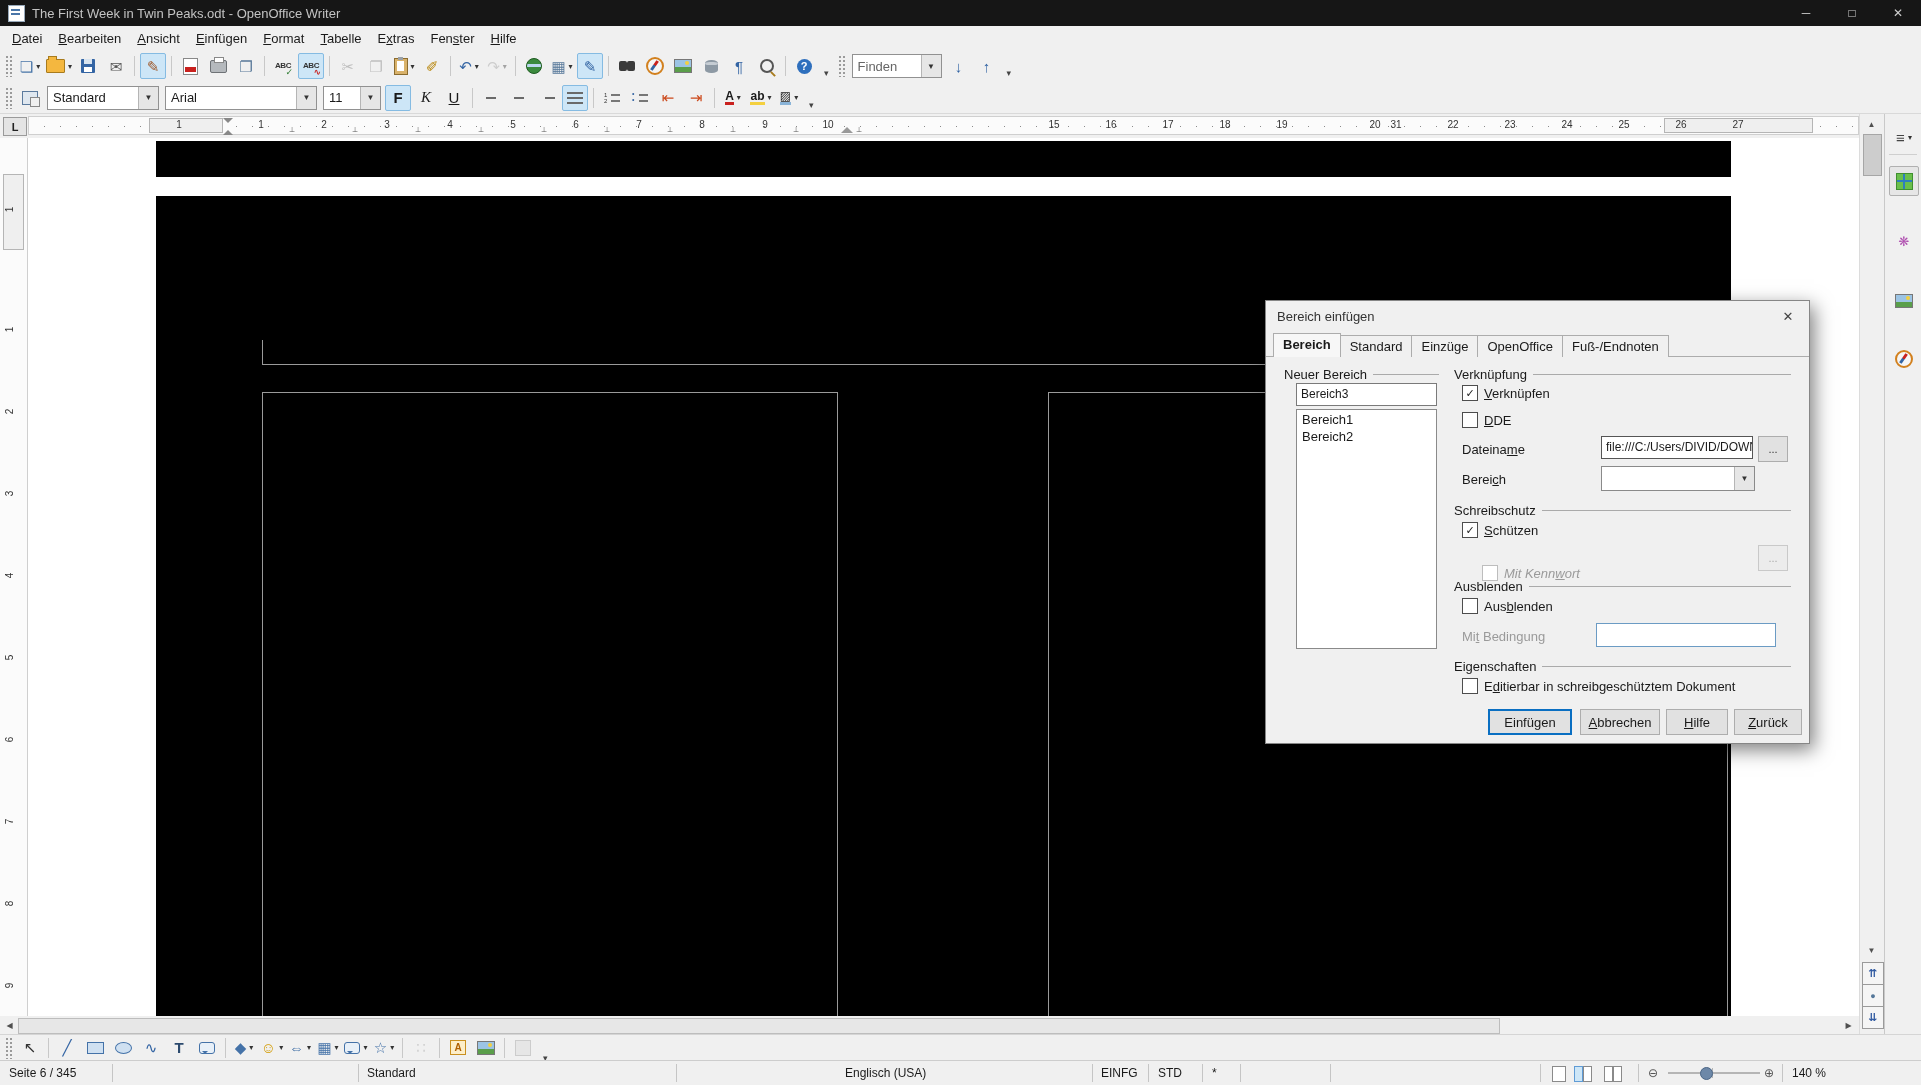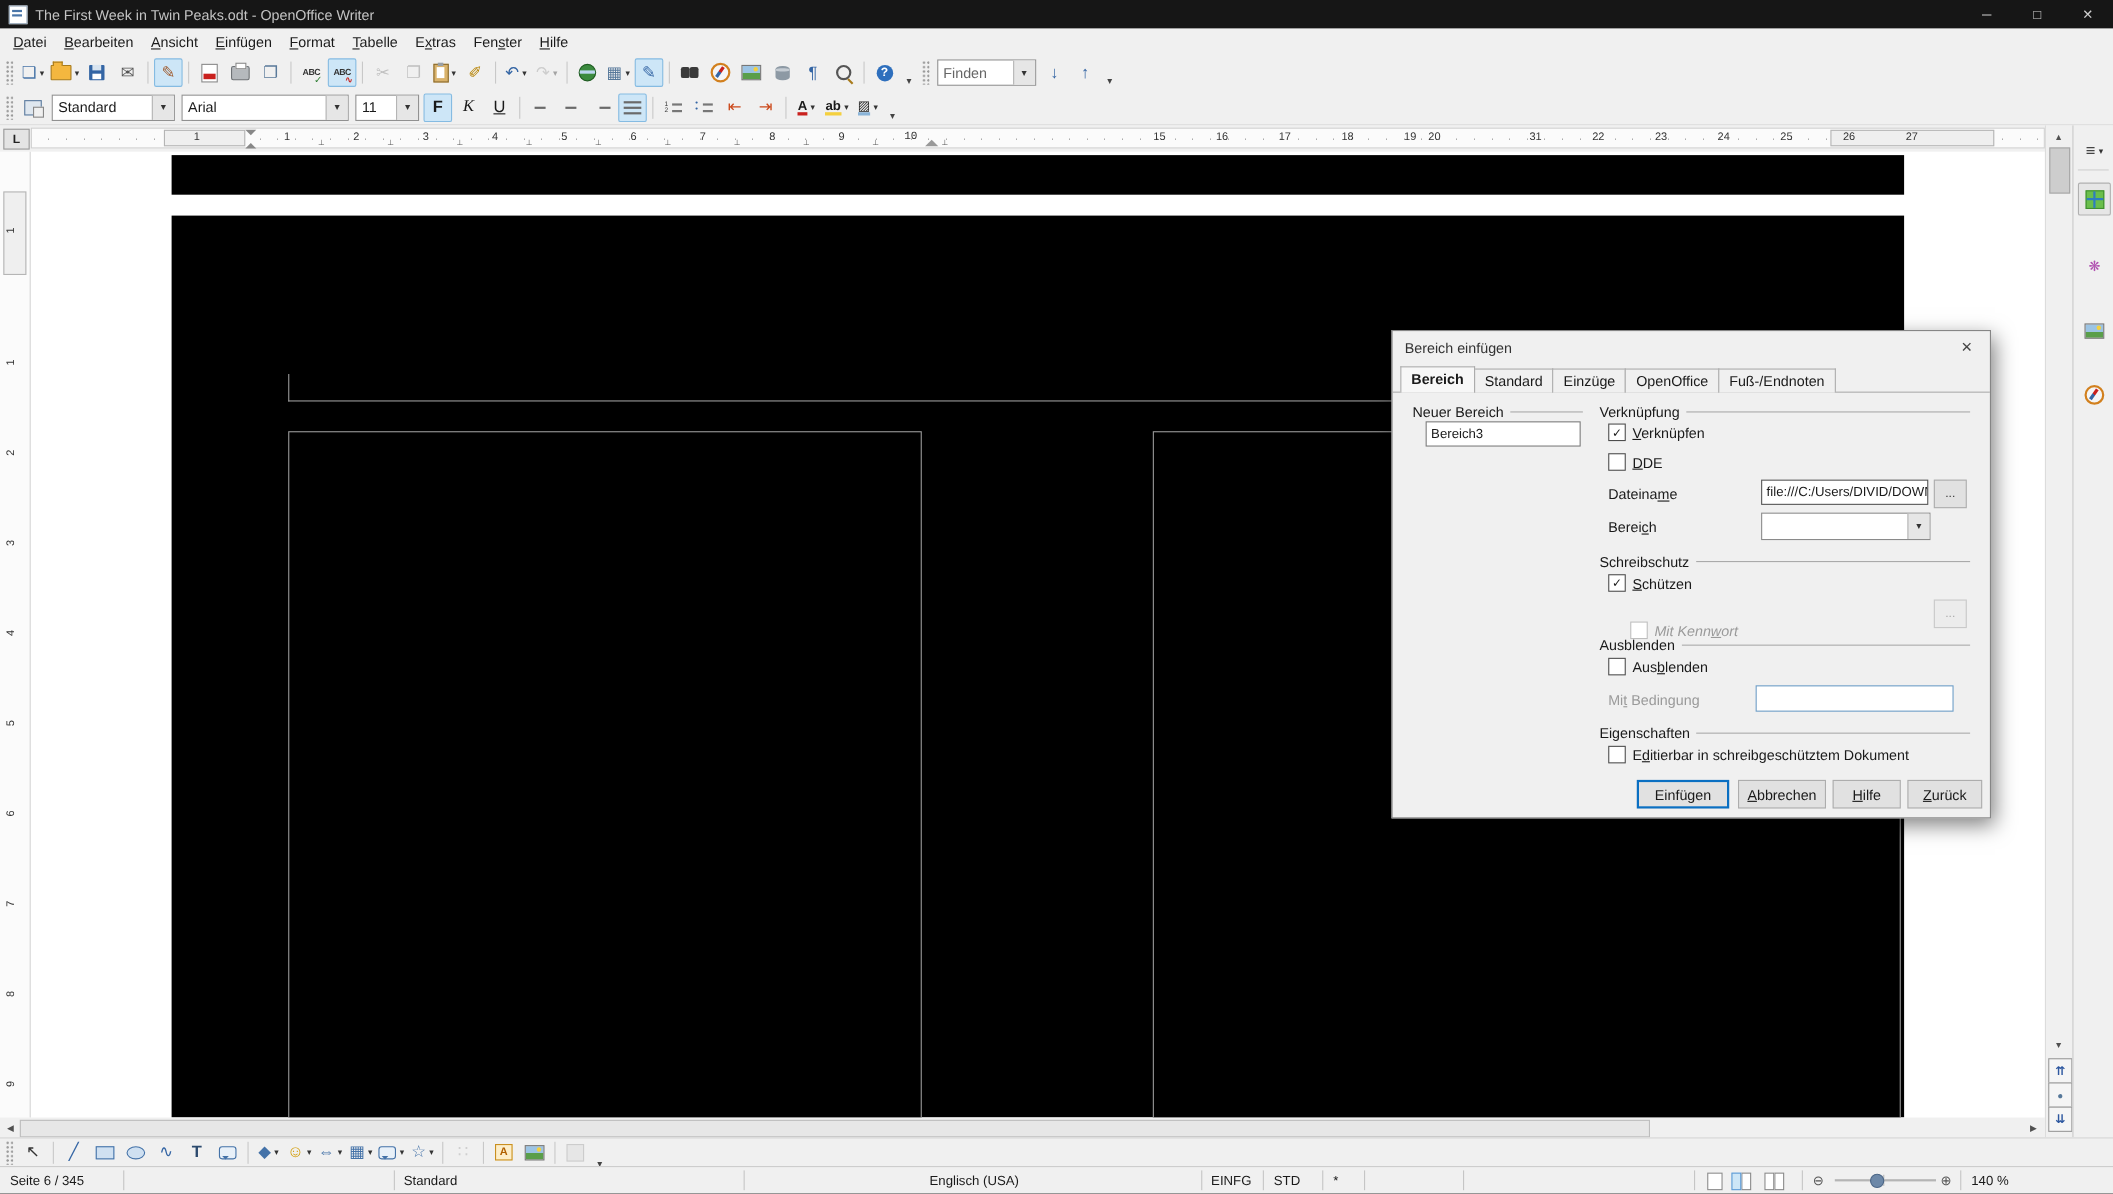--- a/index.html
+++ b/index.html
@@ -396,30 +396,30 @@
       <span class="r-num" style="left:484px;">5</span>
       <span class="r-tab" style="left:512px;">⊥</span>
       <span class="r-num" style="left:547px;">6</span>
       <span class="r-tab" style="left:575px;">⊥</span>
       <span class="r-num" style="left:610px;">7</span>
       <span class="r-tab" style="left:638px;">⊥</span>
       <span class="r-num" style="left:673px;">8</span>
       <span class="r-tab" style="left:701px;">⊥</span>
       <span class="r-num" style="left:736px;">9</span>
       <span class="r-tab" style="left:764px;">⊥</span>
-      <span class="r-num" style="left:799px;font-family:Liberation Mono, monospace;">10</span>
+      <span class="r-num" style="left:799px;">10</span>
       <span class="r-tab" style="left:827px;">⊥</span>
       <span class="r-rindent"></span>
       <span class="r-box" style="left:1635px;width:147px;"></span>
       <span class="r-num" style="left:1025px;">15</span>
       <span class="r-num" style="left:1082px;">16</span>
       <span class="r-num" style="left:1139px;">17</span>
       <span class="r-num" style="left:1196px;">18</span>
       <span class="r-num" style="left:1253px;">19</span>
-      <span class="r-num" style="left:1275px;">20</span>
+      <span class="r-num" style="left:1346px;">20</span>
       <span class="r-num" style="left:1367px;">31</span>
       <span class="r-num" style="left:1424px;">22</span>
       <span class="r-num" style="left:1481px;">23</span>
       <span class="r-num" style="left:1538px;">24</span>
       <span class="r-num" style="left:1595px;">25</span>
       <span class="r-num" style="left:1652px;">26</span>
       <span class="r-num" style="left:1709px;">27</span>
     </div>
 </div>
 
@@ -588,20 +588,24 @@
       <div class="dlg-tab">Standard</div>
       <div class="dlg-tab">Einzüge</div>
       <div class="dlg-tab">OpenOffice</div>
       <div class="dlg-tab">Fuß-/Endnoten</div>
     </div>
 
   <div style="position:relative;height:360px;">
 
     <span class="legend" style="left:18px;top:10px;width:155px;">Neuer Bereich</span>
     <div class="dlg-input" style="left:30px;top:26px;width:141px;height:23px;">Bereich3</div>
+    <div class="dlg-list" id="section-list" style="left:30px;top:52px;width:141px;height:240px;">
+        <div>Bereich1</div>
+        <div>Bereich2</div>
+      </div>
 
     <span class="legend" style="left:188px;top:10px;width:337px;">Verknüpfung</span>
     <div class="cb" style="left:196px;top:28px;">
       <span class="box">✓</span>
       <span><u>V</u>erknüpfen</span>
     </div>
     <div class="cb" style="left:196px;top:55px;">
       <span class="box"></span>
       <span><u>D</u>DE</span>
     </div>

